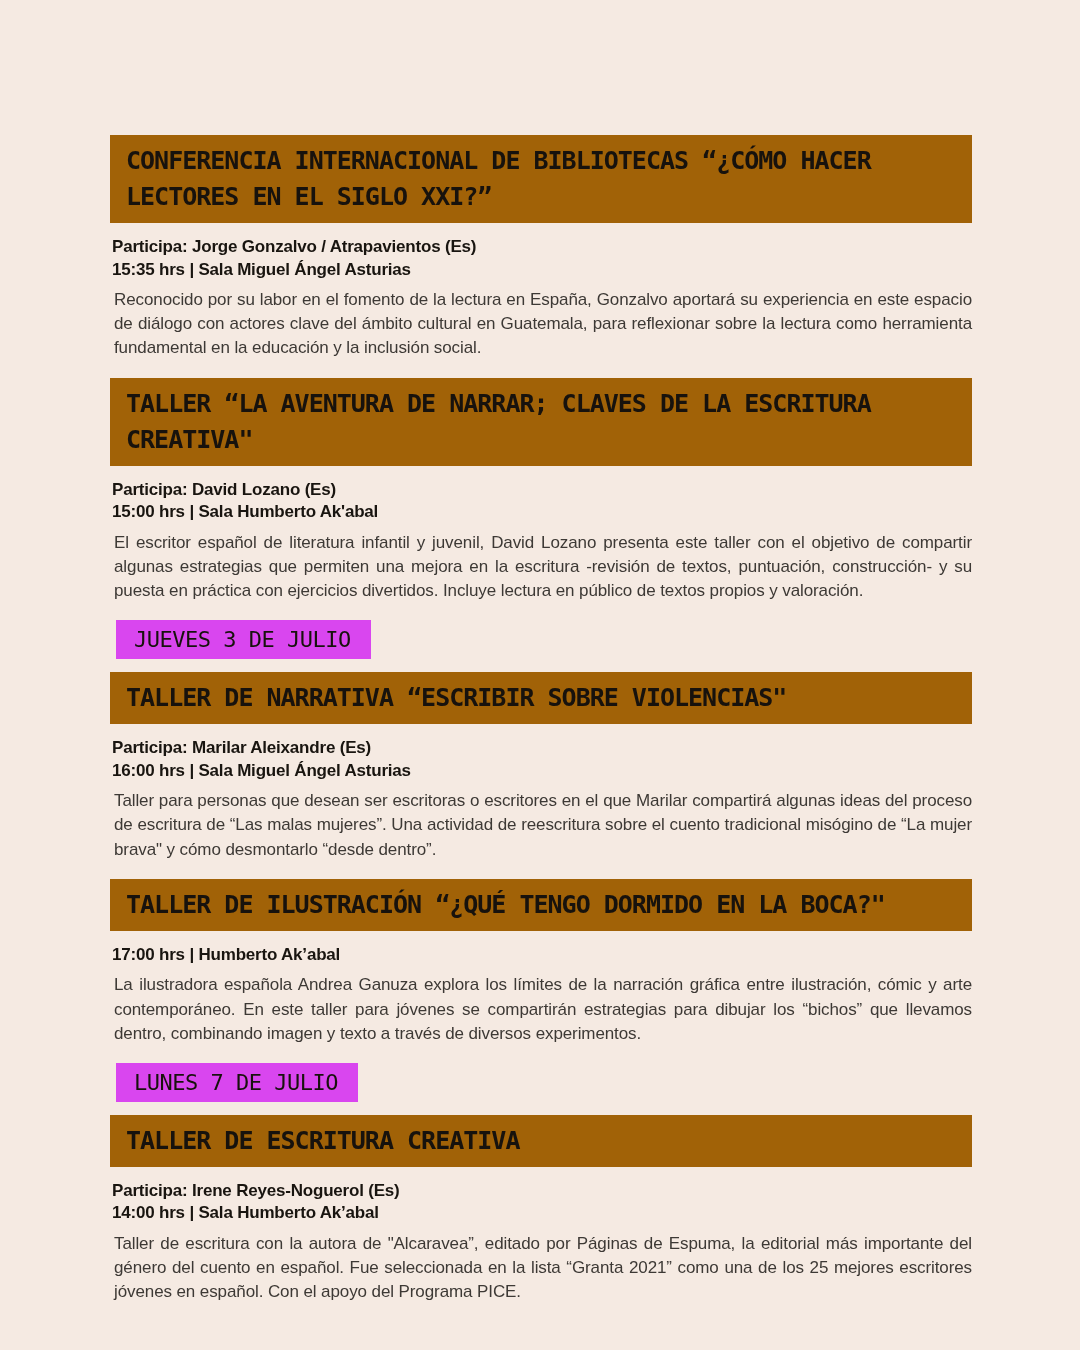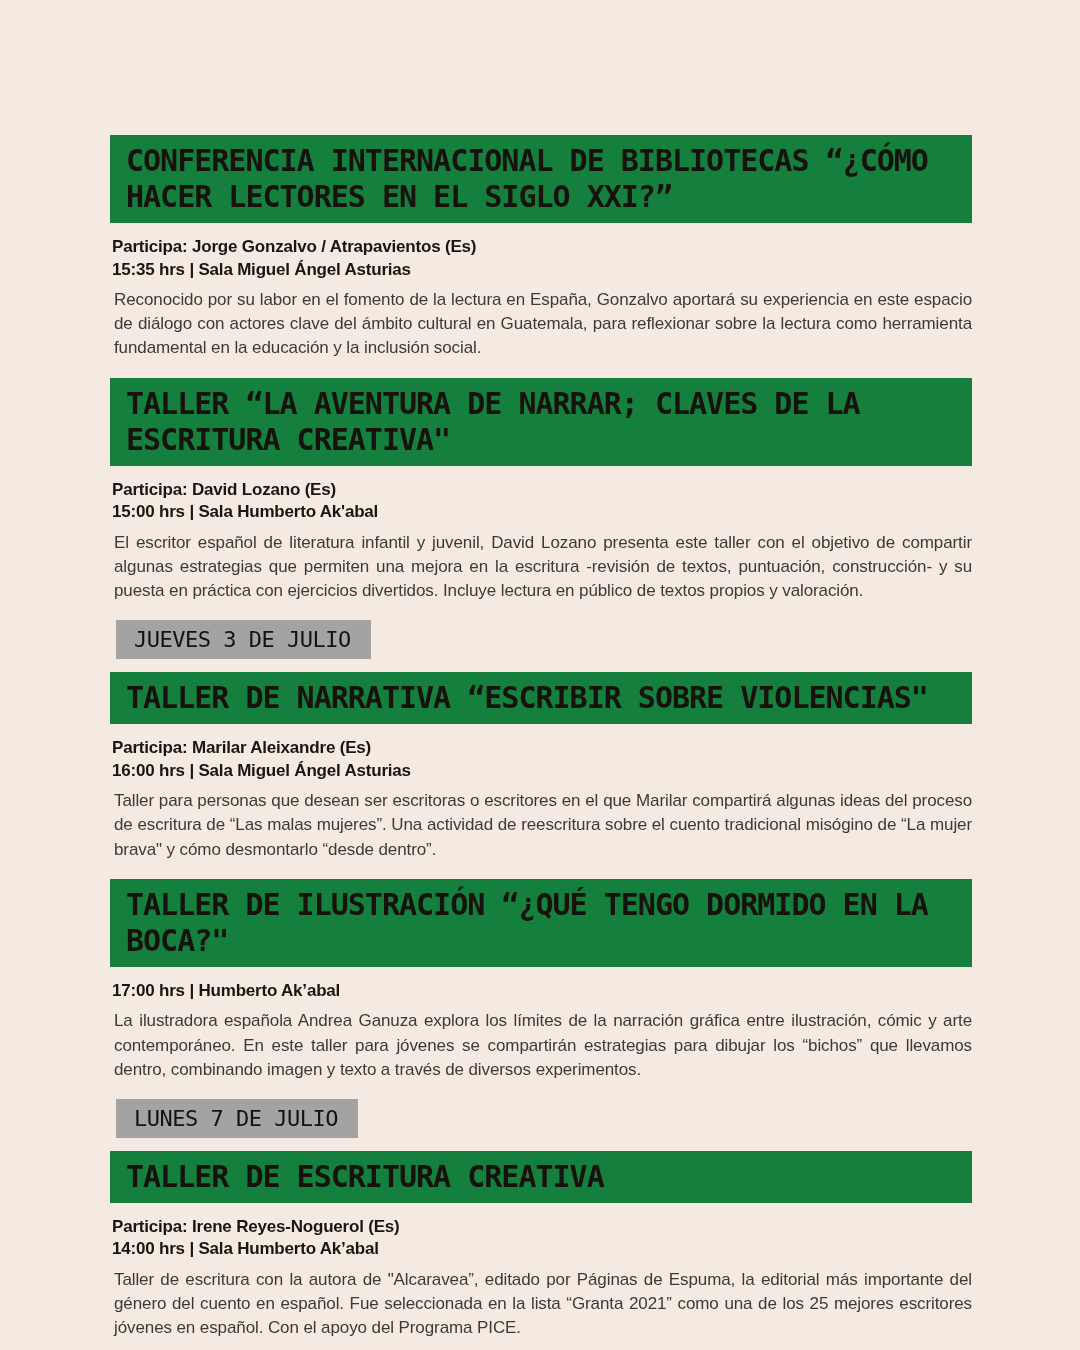--- a/index.html
+++ b/index.html
@@ -14,25 +14,25 @@
     overflow: hidden;
   }
   .content {
     padding: 135px 108px 0 110px;
     box-sizing: border-box;
   }
   .event {
     margin-bottom: 17px;
   }
   .title-banner {
-    background: #15803d;
+    background: #a16207;
     color: #17120d;
     font-family: "DejaVu Sans Mono", monospace;
     font-weight: bold;
-    font-size: 30px;
+    font-size: 25px;
     letter-spacing: -1px;
     line-height: 36px;
     padding: 8px 12px 8px 16px;
     box-sizing: border-box;
   }
   .meta {
     font-weight: bold;
     font-size: 17px;
     line-height: 22.5px;
     letter-spacing: -0.2px;
@@ -45,21 +45,21 @@
     letter-spacing: -0.1px;
     color: #3d3935;
     text-align: justify;
     margin: 7px 0 0 4px;
   }
   .date-row {
     margin: 6px 0 13px 0;
   }
   .date-banner {
     display: inline-block;
-    background: #a3a3a3;
+    background: #d946ef;
     color: #17120d;
     font-family: "DejaVu Sans Mono", monospace;
     font-size: 22px;
     letter-spacing: -0.5px;
     line-height: 24px;
     padding: 8px 20px 7px 18px;
     margin-left: 6px;
   }
 </style>
 </head>

